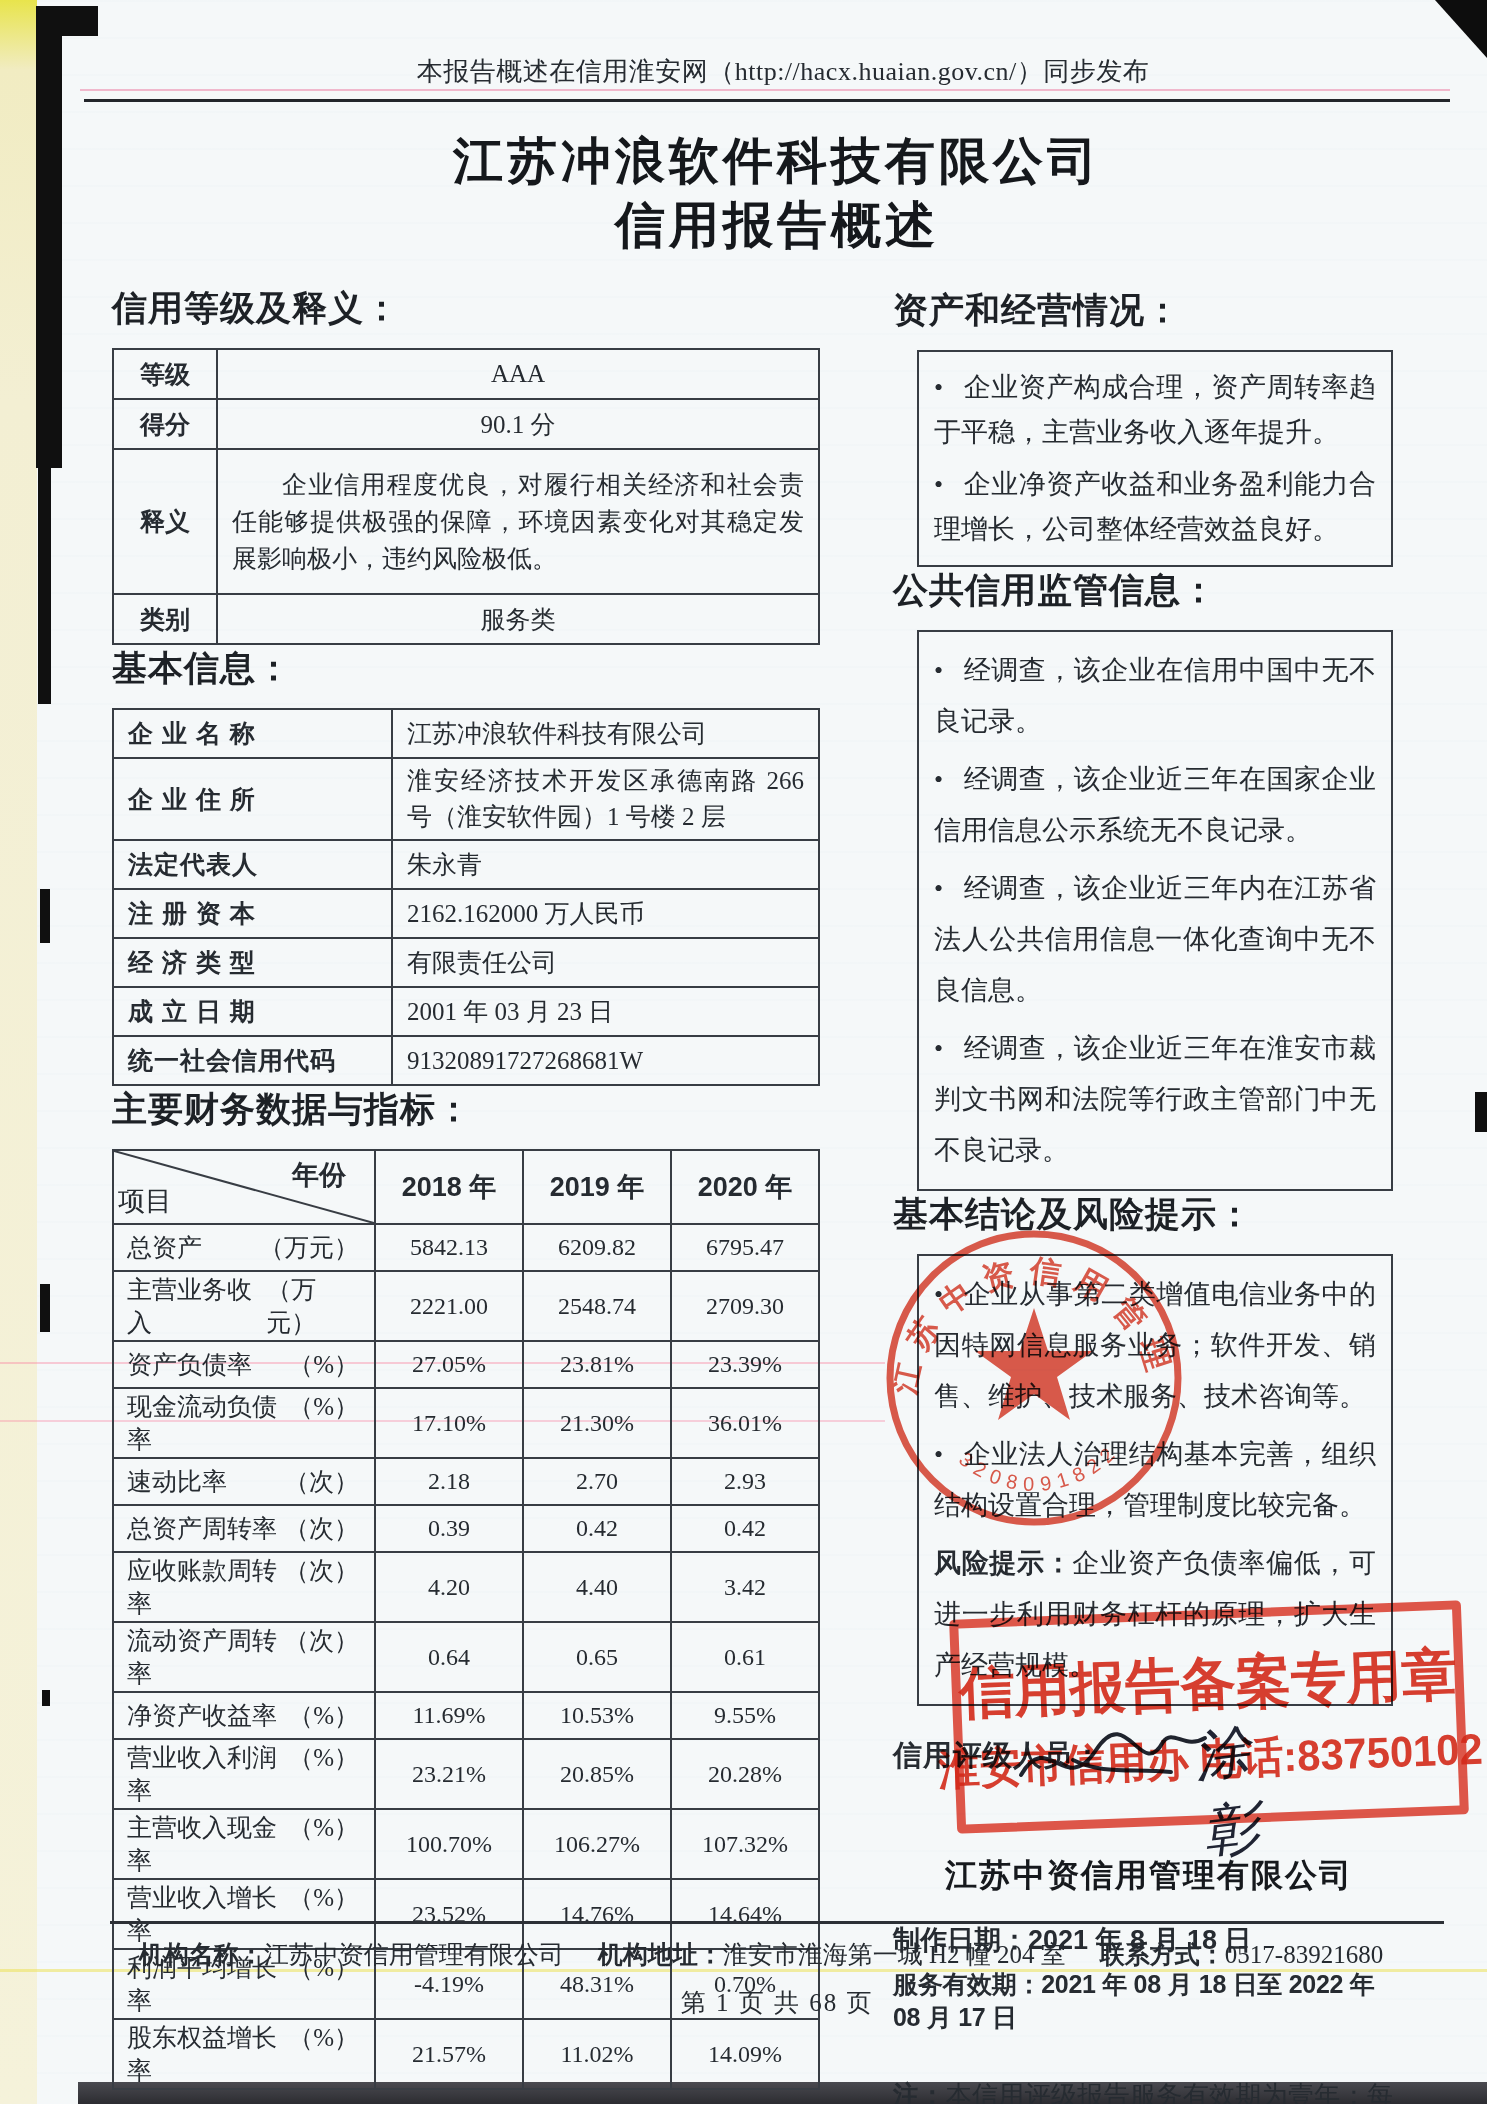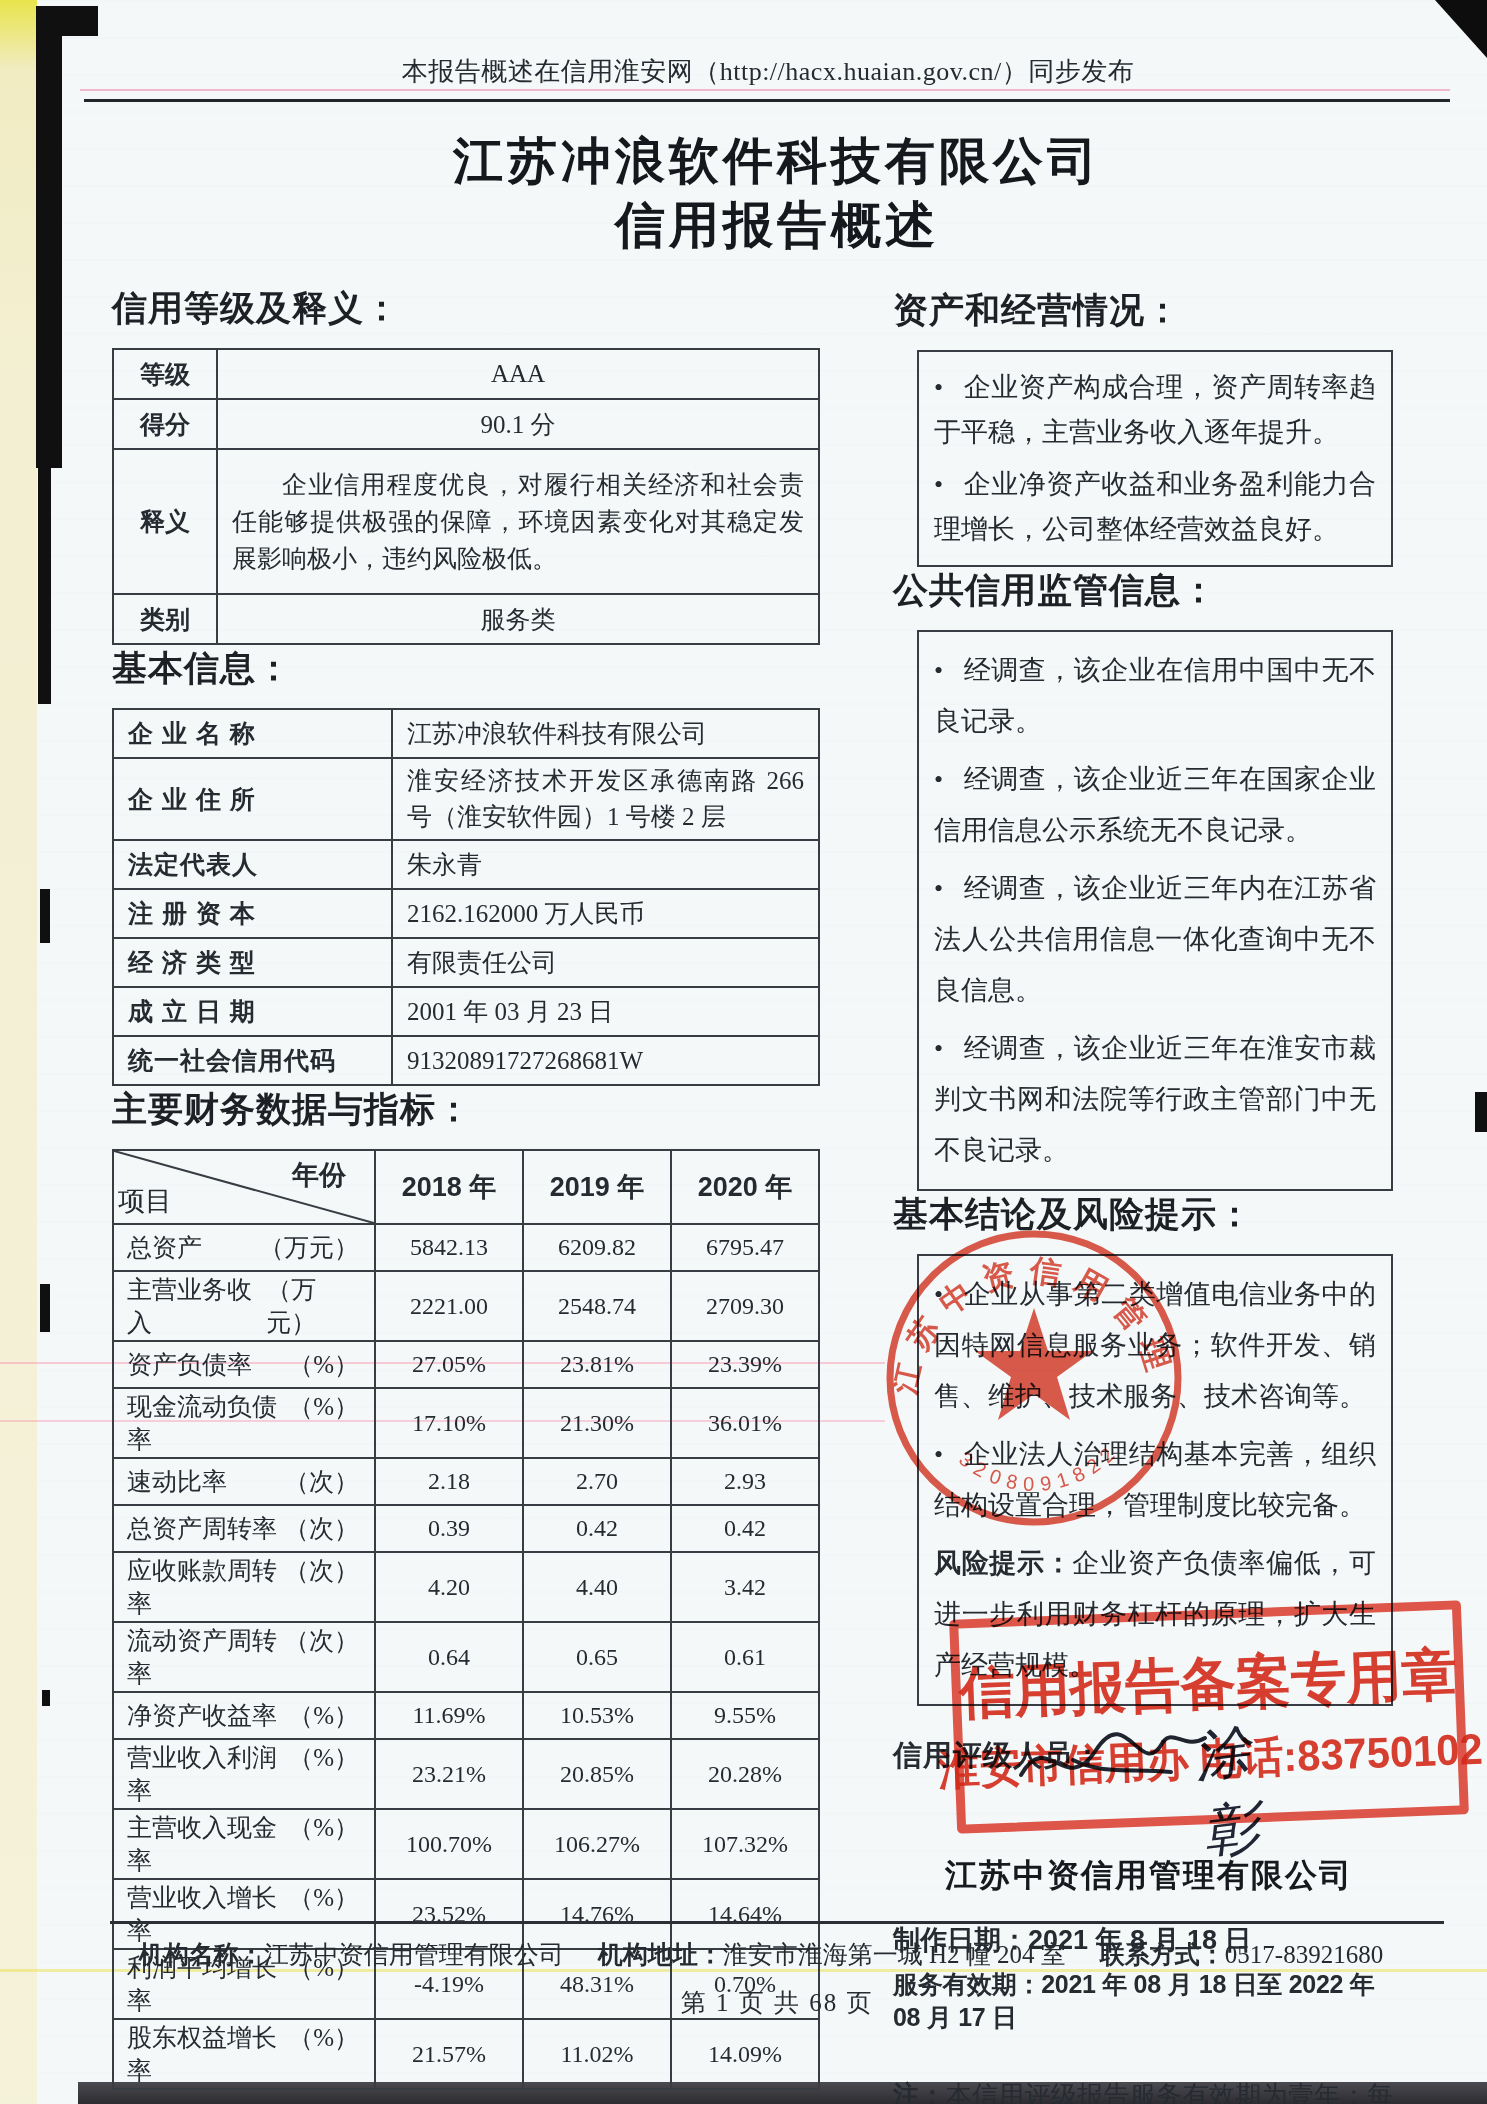--- a/index.html
+++ b/index.html
@@ -10,21 +10,21 @@
   
   .edge-yellow{position:absolute;left:0;top:0;width:37px;height:100%;
         background:linear-gradient(180deg,#e8e44c 0,#f1ecc2 70px,#f3efd3 400px,#f5f2da 100%);}
   .blk{position:absolute;background:#101010;}
   .corner-tr{position:absolute;right:0;top:0;width:0;height:0;
         border-top:58px solid #0d0d0d;border-left:52px solid transparent;}
   .scanline{position:absolute;pointer-events:none;}
   .bottom-bar{position:absolute;left:78px;top:2082px;width:1409px;height:22px;
         background:linear-gradient(180deg,#4a4a50,#2c2c31);}
   
-  .header-note{position:absolute;left:101px;top:54px;width:1334px;text-align:center;
+  .header-note{position:absolute;left:116px;top:54px;width:1334px;text-align:center;
         font-size:26px;letter-spacing:.5px;}
   .header-rule{position:absolute;left:84px;top:99px;width:1366px;height:3px;background:#23262b;}
   .title{position:absolute;left:110px;width:1334px;text-align:center;
         font-family:"Liberation Sans",sans-serif;font-weight:bold;color:#15181c;
         font-size:50px;letter-spacing:4px;}
   .title.l1{top:128px;}
   .title.l2{top:192px;}
   
   .col-left{position:absolute;left:112px;top:285px;width:708px;}
   .col-right{position:absolute;left:893px;top:287px;width:500px;}

